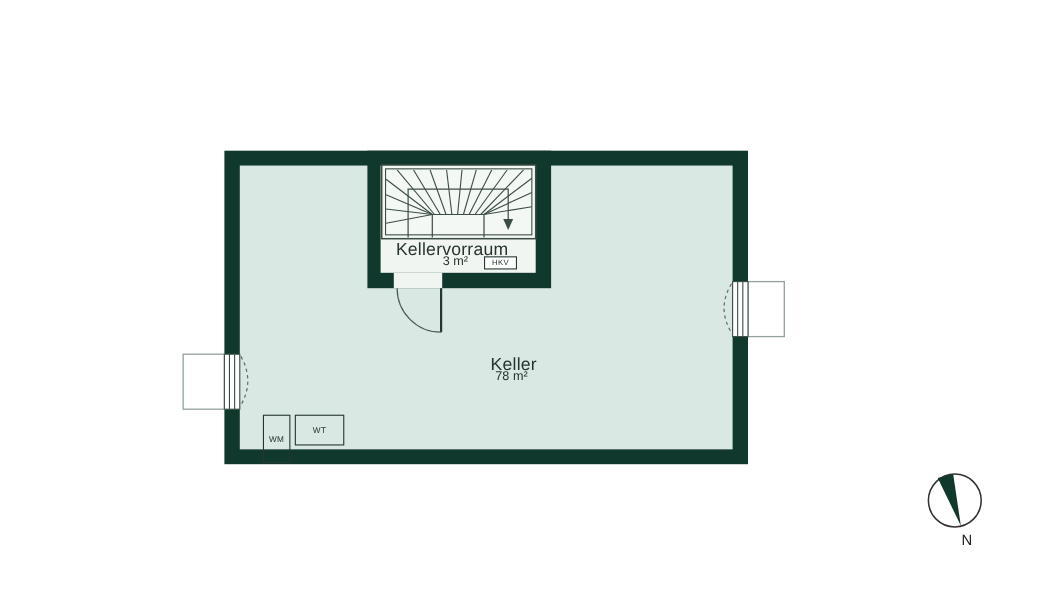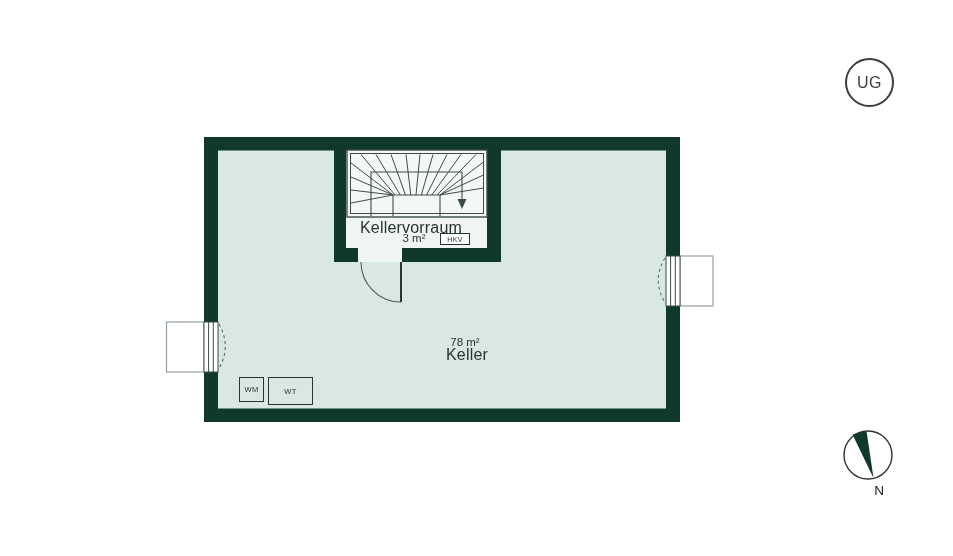--- a/index.html
+++ b/index.html
@@ -120,24 +120,21 @@
       <circle class="compass-circle" cx="868" cy="455" r="24"></circle>
       <polygon class="compass-needle" points="873.5,478 852.5,434.5 866.5,431"></polygon>
     </g>
   </svg>
 
   <div class="lbl room-name" style="left:341px;top:219.5px;width:140px;">Kellervorraum</div>
   <div class="lbl room-area" style="left:344px;top:232px;width:140px;">3 m²</div>
 
   <div class="tinybox hkv" style="left:440px;top:233px;width:30px;height:12px;">HKV</div>
 
-  <div class="lbl room-name" style="left:397px;top:323.5px;width:140px;margin-top:23px;">Keller</div>
+  <div class="lbl room-name" style="left:397px;top:323.5px;width:140px;">Keller</div>
   <div class="lbl room-area" style="left:395px;top:335.5px;width:140px;">78 m²</div>
 
-  <div class="tinybox appliance" style="left:239px;top:377px;width:25px;height:25px;">WM</div>
+  <div class="tinybox appliance" style="left:239px;top:377px;width:25px;height:44px;">WM</div>
   <div class="tinybox appliance" style="left:268px;top:377px;width:45px;height:28px;">WT</div>
 
-  <div class="badge">
-    <span>UG</span>
-  </div>
 
   <div class="north-n">N</div>
 </div>
 
 </body></html>

